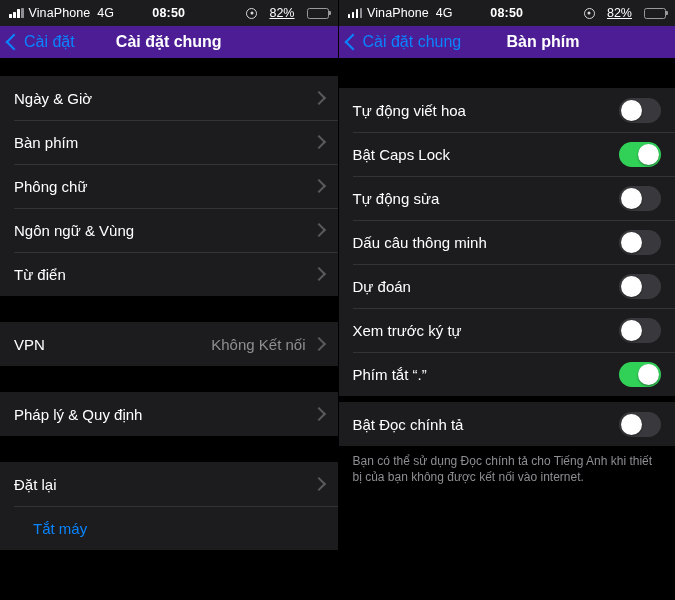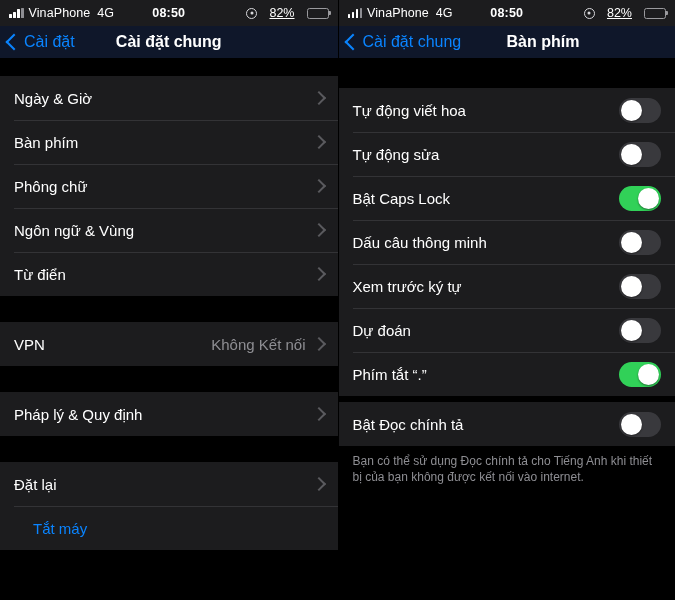--- a/index.html
+++ b/index.html
@@ -117,21 +117,21 @@
     right: -3px; top: 50%;
     transform: translateY(-50%);
     width: 1.6px; height: 4px;
     background: #9a9a9e;
     border-radius: 0 1px 1px 0;
   }
 
   
   .navbar {
     height: 32px;
-    background: #0f172a;
+    background: #4c1d95;
     display: flex;
     align-items: center;
     position: relative;
     padding: 0 8px;
   }
   .back {
     display: flex;
     align-items: center;
     color: #0a84ff;
     font-size: 16px;
@@ -354,45 +354,45 @@
       <div class="gap" style="height:30px"></div>
 
       <div class="group">
         <div class="row">
           <span class="row-label">Tự động viết hoa</span>
           <span class="switch">
               <span class="knob"></span>
             </span>
         </div>
         <div class="row">
-          <span class="row-label">Tự động sửa</span>
-          <span class="switch">
-              <span class="knob"></span>
-            </span>
-        </div>
-        <div class="row">
           <span class="row-label">Bật Caps Lock</span>
           <span class="switch on">
               <span class="knob"></span>
             </span>
         </div>
         <div class="row">
+          <span class="row-label">Tự động sửa</span>
+          <span class="switch">
+              <span class="knob"></span>
+            </span>
+        </div>
+        <div class="row">
           <span class="row-label">Dấu câu thông minh</span>
           <span class="switch">
               <span class="knob"></span>
             </span>
         </div>
         <div class="row">
+          <span class="row-label">Dự đoán</span>
+          <span class="switch">
+              <span class="knob"></span>
+            </span>
+        </div>
+        <div class="row">
           <span class="row-label">Xem trước ký tự</span>
-          <span class="switch">
-              <span class="knob"></span>
-            </span>
-        </div>
-        <div class="row">
-          <span class="row-label">Dự đoán</span>
           <span class="switch">
               <span class="knob"></span>
             </span>
         </div>
         <div class="row">
           <span class="row-label">Phím tắt “.”</span>
           <span class="switch on">
               <span class="knob"></span>
             </span>
         </div>

